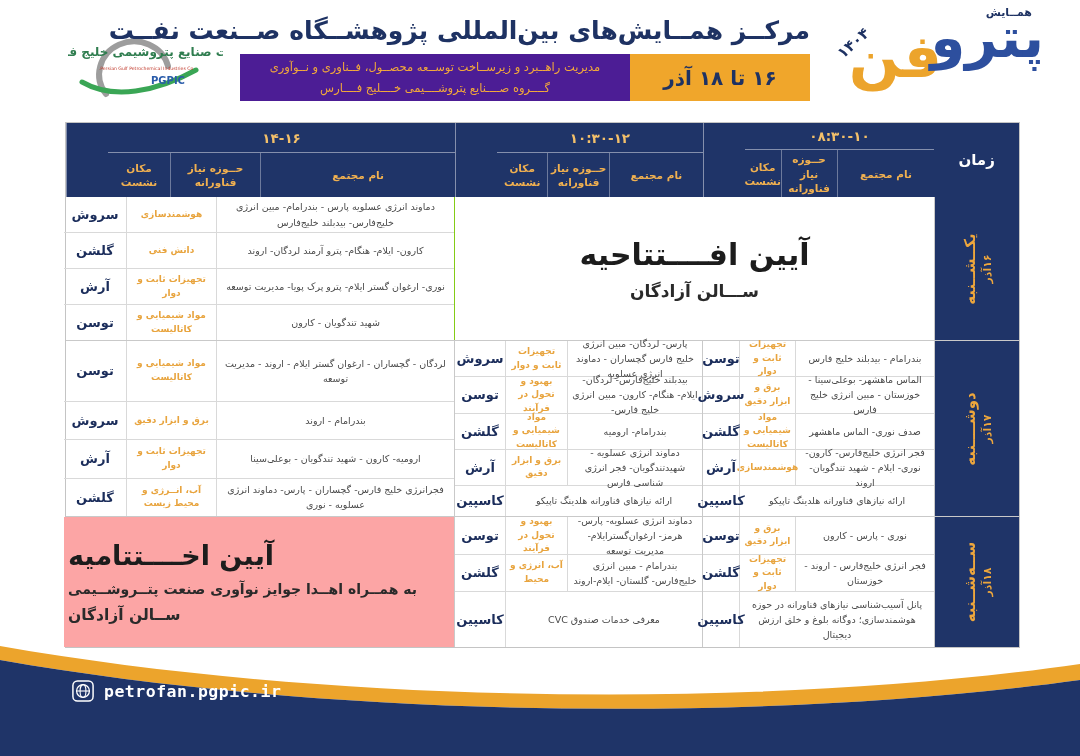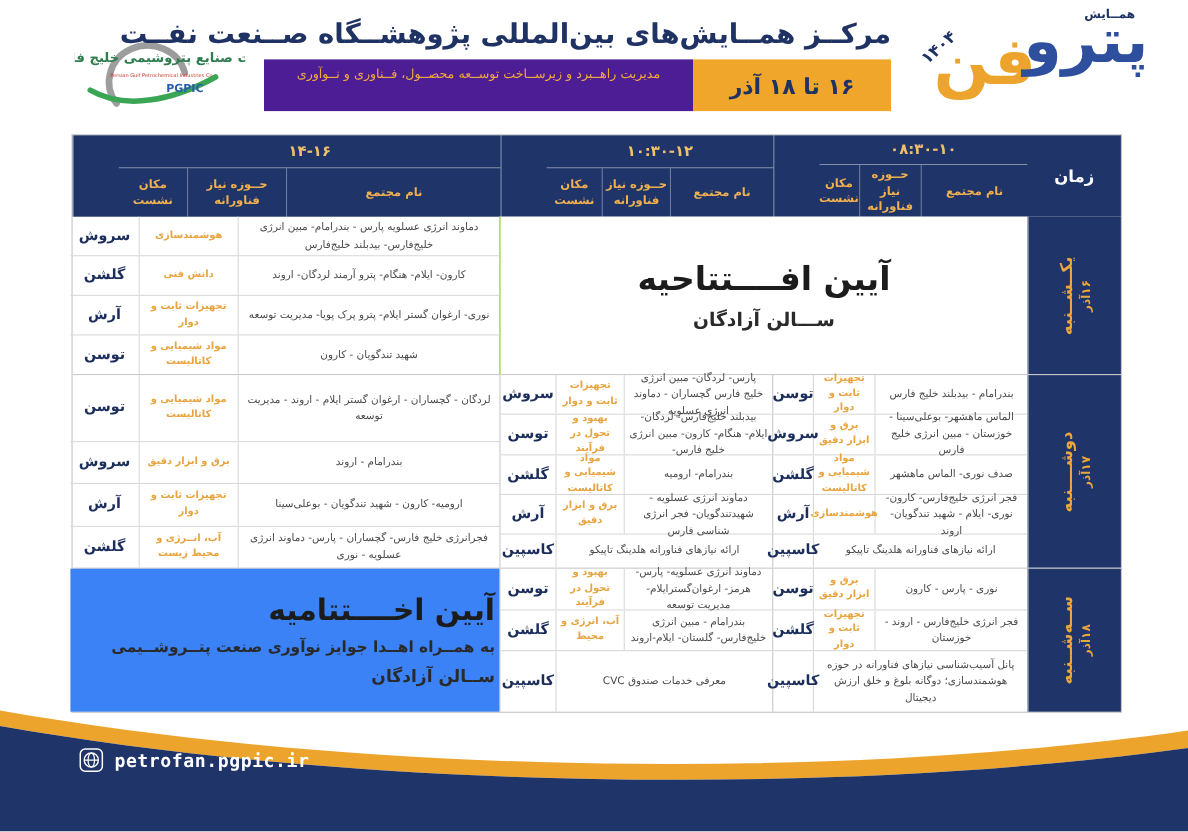--- a/index.html
+++ b/index.html
@@ -74,22 +74,22 @@
   .cell.venue { color: #1b2d5b; font-size: 13px; font-weight: bold; }
   .g1 .cell.tech { width: 56px; } .g1 .cell.venue { width: 37px; }
   .g2 .cell.tech { width: 62px; } .g2 .cell.venue { width: 51px; }
   .g3 .cell.tech { width: 90px; } .g3 .cell.venue { width: 63px; }
 
   .ceremony { width: 480px; display: flex; flex-direction: column; align-items: center; justify-content: center;
               border-left: 1px solid #84cc16; background: #fff; flex: none; }
   .cer-title { font-size: 30px; font-weight: bold; color: #1c1c1c; }
   .cer-venue { font-size: 17px; font-weight: bold; color: #2a2a2a; margin-top: 9px; }
 
-  .closing { width: 390px; display: flex; flex-direction: column; align-items: flex-start; justify-content: center;
-             background: #3b82f6; flex: none; padding: 4px; }
+  .closing { width: 390px; display: flex; flex-direction: column; align-items: flex-end; justify-content: center;
+             background: #fca5a5; flex: none; padding: 4px; }
   .clo-title { font-size: 27px; font-weight: bold; color: #1c1c1c; }
   .clo-sub { font-size: 14px; font-weight: bold; color: #2a2a2a; margin-top: 10px; }
   .clo-venue { font-size: 15.5px; font-weight: bold; color: #2a2a2a; margin-top: 9px; }
 
   
   .footer { position: absolute; left: 0; right: 0; bottom: 0; height: 116px; }
   .footer svg.curve { position: absolute; inset: 0; display: block; }
   .contacts { position: absolute; left: 72px; top: 40px; display: flex; flex-direction: row; gap: 9px; direction: ltr; }
   .contact { display: flex; align-items: center; gap: 10px; color: #fff;
              font-family: "DejaVu Sans Mono", monospace; font-size: 16.5px; font-weight: bold; letter-spacing: 0.5px; }
@@ -109,20 +109,21 @@
       <text x="100" y="66" font-size="10" fill="#2a5caa" font-weight="bold" text-anchor="middle">PGPIC</text>
     </svg>
   </div>
 
   <div class="hdr-center">
     <div class="hdr-title">مرکــز همــایش‌های بین‌المللی پژوهشــگاه صــنعت نفــت</div>
     <div class="hdr-sub">
       <div class="date-badge">۱۶ تا ۱۸ آذر</div>
       <div class="sub-box">
         <div>مدیریت راهــبرد و زیرســاخت توســعه محصــول، فــناوری و نــوآوری</div>
+        <div>گــــروه صــــنایع پتروشــــیمی خــــلیج فــــارس</div>
       </div>
     </div>
   </div>
 
   <div class="petrofan">
     <span class="pf-conf">همــایش</span>
     <span class="pf-orange">فن</span>
     <span class="pf-blue">پترو</span>
     <span class="pf-year">۱۴۰۴</span>
   </div>

